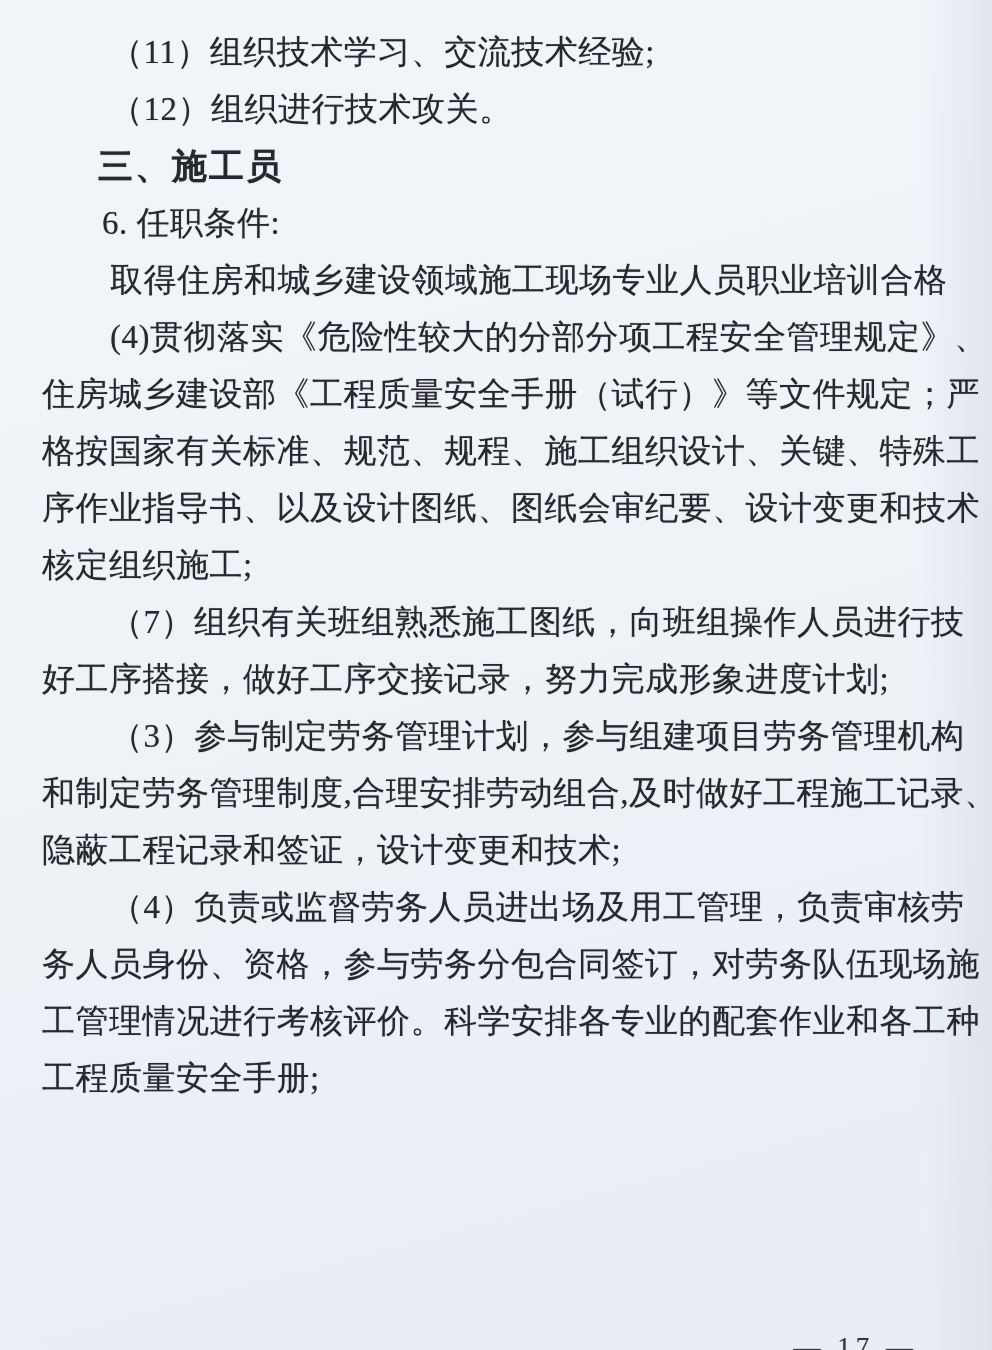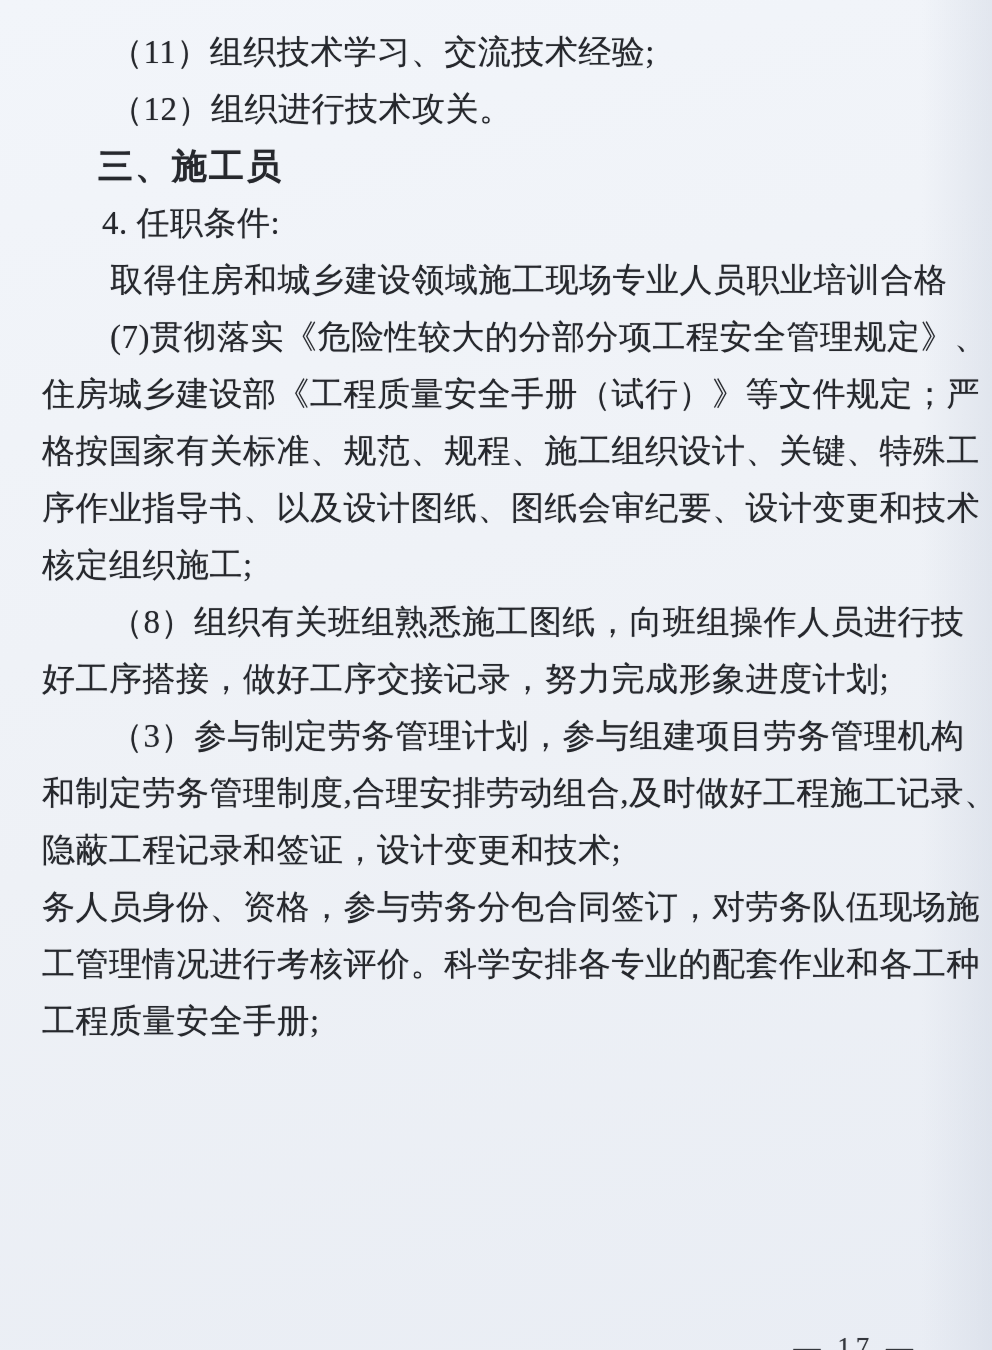--- a/index.html
+++ b/index.html
@@ -49,30 +49,31 @@
   }
 </style>
 </head>
 <body>
 
 <div class="page">
   <div class="content">
     <div class="line ind2">（11）组织技术学习、交流技术经验;</div>
     <div class="line ind2">（12）组织进行技术攻关。</div>
     <div class="line heading">三、施工员</div>
-    <div class="line ind-num">4.  任职条件:</div>
+    <div class="line ind-num">6.  任职条件:</div>
     <div class="line ind2">取得住房和城乡建设领域施工现场专业人员职业培训合格</div>
-    <div class="line ind2">(7)贯彻落实《危险性较大的分部分项工程安全管理规定》、</div>
+    <div class="line ind2">(4)贯彻落实《危险性较大的分部分项工程安全管理规定》、</div>
     <div class="line">住房城乡建设部《工程质量安全手册（试行）》等文件规定；严</div>
     <div class="line">格按国家有关标准、规范、规程、施工组织设计、关键、特殊工</div>
     <div class="line">序作业指导书、以及设计图纸、图纸会审纪要、设计变更和技术</div>
     <div class="line">核定组织施工;</div>
-    <div class="line ind2">（8）组织有关班组熟悉施工图纸，向班组操作人员进行技</div>
+    <div class="line ind2">（7）组织有关班组熟悉施工图纸，向班组操作人员进行技</div>
     <div class="line">好工序搭接，做好工序交接记录，努力完成形象进度计划;</div>
     <div class="line ind2">（3）参与制定劳务管理计划，参与组建项目劳务管理机构</div>
     <div class="line">和制定劳务管理制度,合理安排劳动组合,及时做好工程施工记录、</div>
     <div class="line">隐蔽工程记录和签证，设计变更和技术;</div>
+    <div class="line ind2">（4）负责或监督劳务人员进出场及用工管理，负责审核劳</div>
     <div class="line">务人员身份、资格，参与劳务分包合同签订，对劳务队伍现场施</div>
     <div class="line">工管理情况进行考核评价。科学安排各专业的配套作业和各工种</div>
     <div class="line">工程质量安全手册;</div>
   </div>
   <div class="page-number">— 17 —</div>
 </div>
 
 </body></html>

